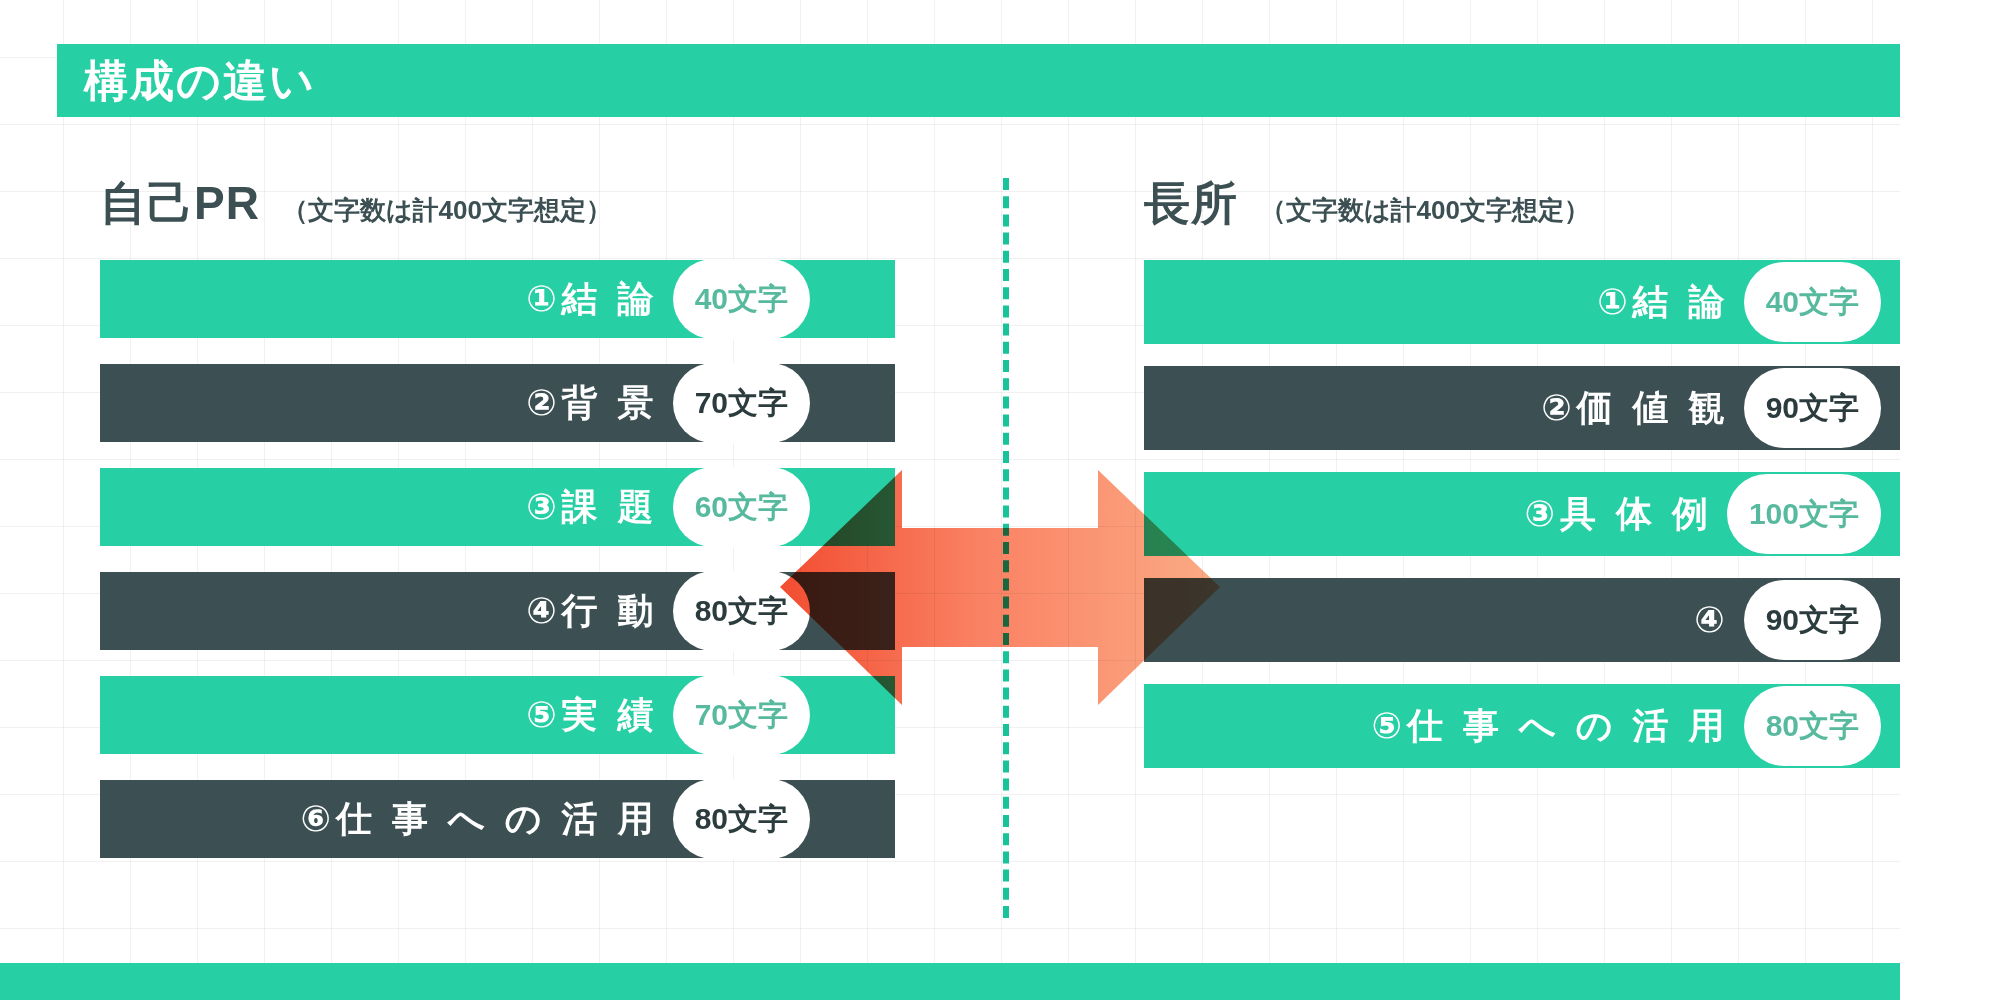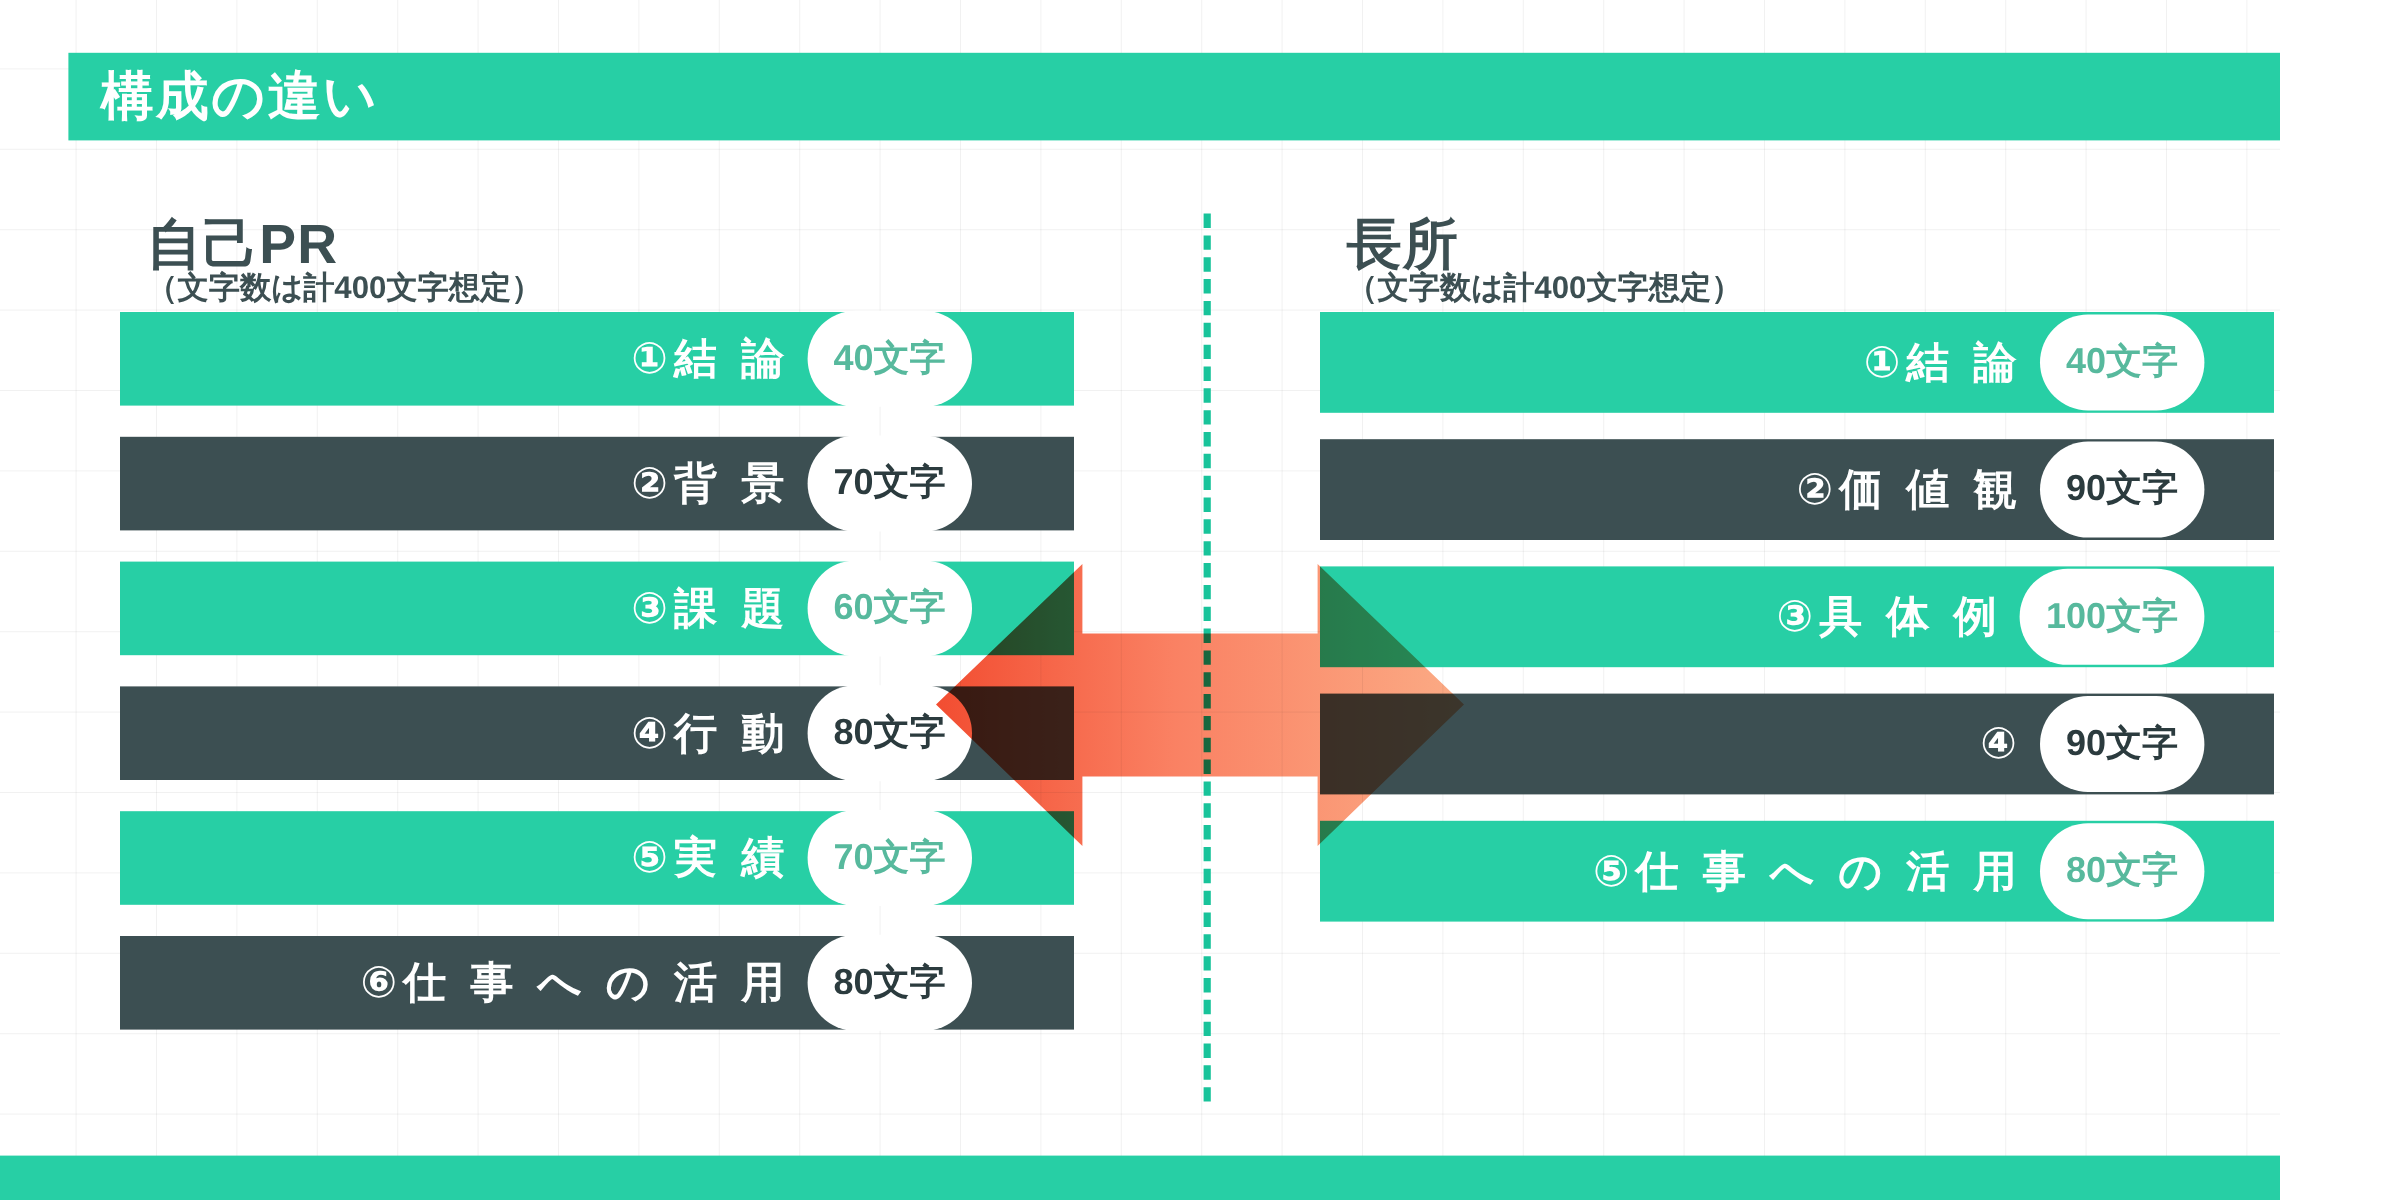--- a/index.html
+++ b/index.html
@@ -27,22 +27,22 @@
     display:flex;align-items:center;
   }
   #title-text{
     color:#ffffff;font-size:44px;font-weight:bold;
     letter-spacing:2px;margin-left:27px;line-height:1;
     white-space:nowrap;
   }
   
   .column{position:absolute;top:180px;}
   #col-left{left:100px;width:810px;}
-  #col-right{left:1100px;width:810px;}
-  .col-head{display:flex;align-items:baseline;height:62px;white-space:nowrap;flex-direction:column;}
+  #col-right{left:1144px;width:810px;}
+  .col-head{display:flex;align-items:baseline;height:62px;white-space:nowrap;}
   .col-title{
     color:#3c4f52;font-size:46px;font-weight:bold;letter-spacing:1px;line-height:1;
   }
   .col-sub{
     color:#3c4f52;font-size:26px;font-weight:bold;margin-left:22px;line-height:1;
   }
   .rows{margin-top:18px;}
   .bar{
     height:78px;margin-bottom:26px;
     display:flex;align-items:center;justify-content:flex-end;

